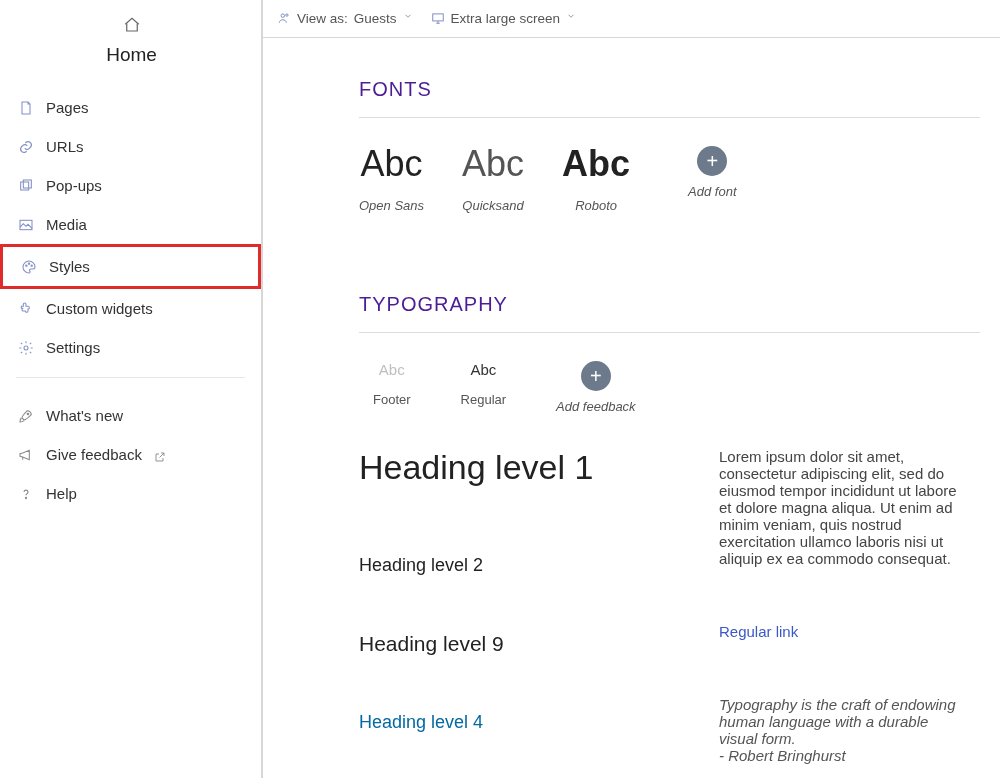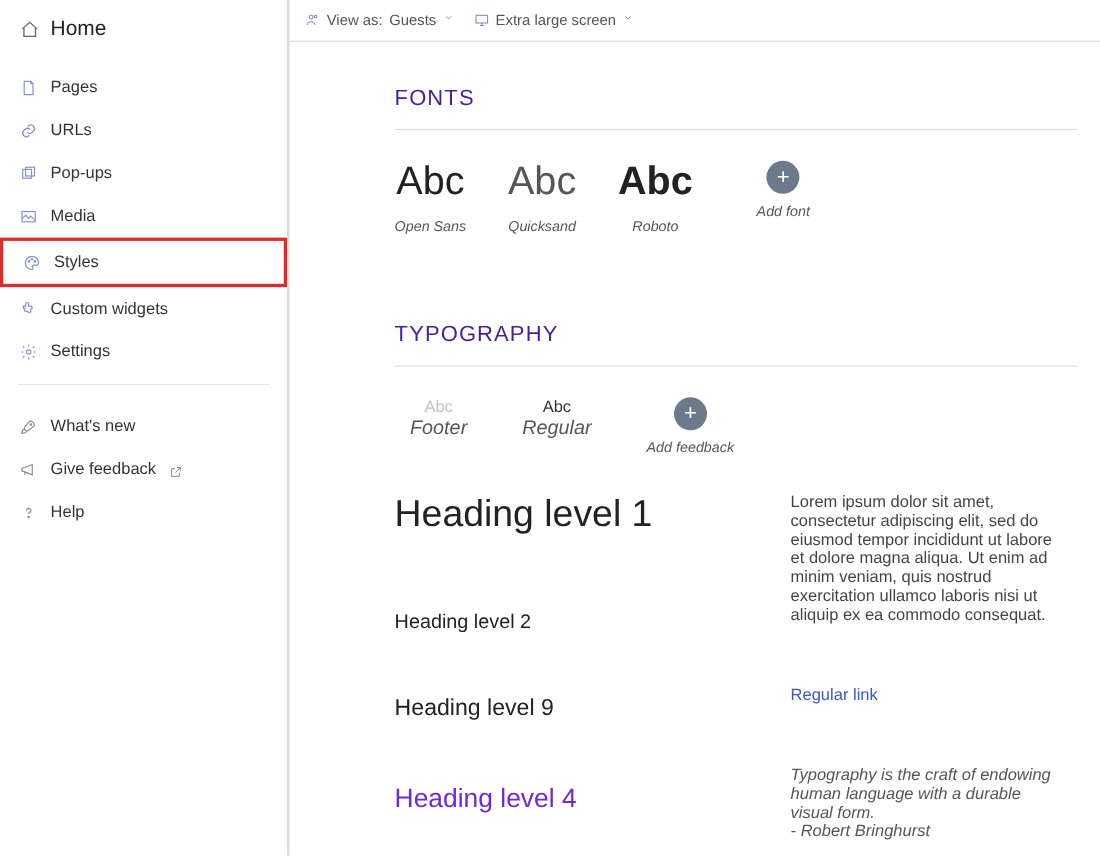--- a/index.html
+++ b/index.html
@@ -1,19 +1,19 @@
 <!DOCTYPE html>
 <html><head>
 <meta charset="utf-8">
 <style>
 * { box-sizing: border-box; margin: 0; padding: 0; }
 html, body { width: 1000px; height: 778px; font-family: "Segoe UI", Arial, sans-serif; background: #fff; color: #333; overflow: hidden; }
 .app { display: flex; width: 100%; height: 100%; }
 .sidebar { width: 263px; flex: 0 0 263px; border-right: 2px solid #d7d7d7; padding: 10px 0 0 0; position: relative; }
-.sb-header { display: flex; align-items: center; gap: 10px; padding: 6px 16px 14px 18px; font-size: 19px; color: #222; }
+.sb-header { display: flex; align-items: center; gap: 10px; padding: 6px 16px 14px 18px; font-size: 19px; color: #222; flex-direction: column; }
 .sb-header .ico { width: 18px; height: 18px; color: #666; }
 .sb-group { padding: 8px 0 0 0; }
 .sb-item { display: flex; align-items: flex-end; gap: 12px; padding: 11px 16px 11px 18px; font-size: 15px; color: #333; cursor: pointer; position: relative; }
 .sb-item .ico { width: 16px; height: 16px; color: #8591c7; flex: 0 0 16px; }
 .sb-item.gray .ico { color: #8a8a8a; }
 .sb-divider { height: 1px; background: #e6e6e6; margin: 10px 16px; }
 .sb-highlight { border: 3px solid #e02b2b; }
 .ext-icon { width: 12px; height: 12px; color: #888; }
 .topbar { height: 38px; display: flex; align-items: center; gap: 18px; padding: 0 14px; border-bottom: 1px solid #d7d7d7; font-size: 13.5px; color: #555; }
 .topbar .seg { display: flex; align-items: flex-start; gap: 6px; cursor: pointer; }
@@ -27,27 +27,27 @@
 .font-tile { text-align: center; cursor: pointer; }
 .font-sample { font-size: 36px; color: #222; line-height: 1; }
 .font-name { margin-top: 16px; font-size: 13px; font-style: italic; color: #555; }
 .add-tile { text-align: center; margin-left: 20px; cursor: pointer; }
 .add-circle { width: 30px; height: 30px; border-radius: 50%; background: #6d7a8c; color: #fff; display: flex; align-items: center; justify-content: center; font-size: 20px; margin: 0 auto; }
 .add-label { margin-top: 8px; font-size: 13px; font-style: italic; color: #555; white-space: nowrap; }
 .typo-variations { display: flex; gap: 50px; align-items: flex-start; margin-bottom: 34px; }
 .var-tile { text-align: center; cursor: pointer; }
 .var-sample { font-size: 15px; color: #333; }
 .var-sample.dim { color: #bfbfbf; }
-.var-name { margin-top: 0; font-size: 18px; font-style: italic; color: #555; }
+.var-name { margin-top: 14px; font-size: 13px; color: #555; }
 .typo-body { display: flex; gap: 60px; }
 .headings { flex: 0 0 300px; display: flex; flex-direction: column; gap: 56px; }
 .h1 { font-size: 34px; font-weight: 400; color: #222; }
 .h2 { font-size: 18px; font-weight: 400; color: #222; margin-top: 12px; }
 .h3 { font-size: 21px; font-weight: 400; color: #222; }
-.h4 { font-size: 24px; font-weight: 400; color: #6d28d9; }
+.h4 { font-size: 18px; font-weight: 400; color: #0369a1; }
 .rcol { flex: 1; display: flex; flex-direction: column; gap: 56px; font-size: 15px; color: #444; padding-right: 10px; }
 .rcol a { color: #3a58c6; text-decoration: none; }
 .quote { font-style: italic; color: #555; }
 .ico svg, .chev svg, .ext-icon svg { width: 100%; height: 100%; display: block; }
 </style>
 </head>
 <body>
 
 <div class="app">
   <aside class="sidebar">

